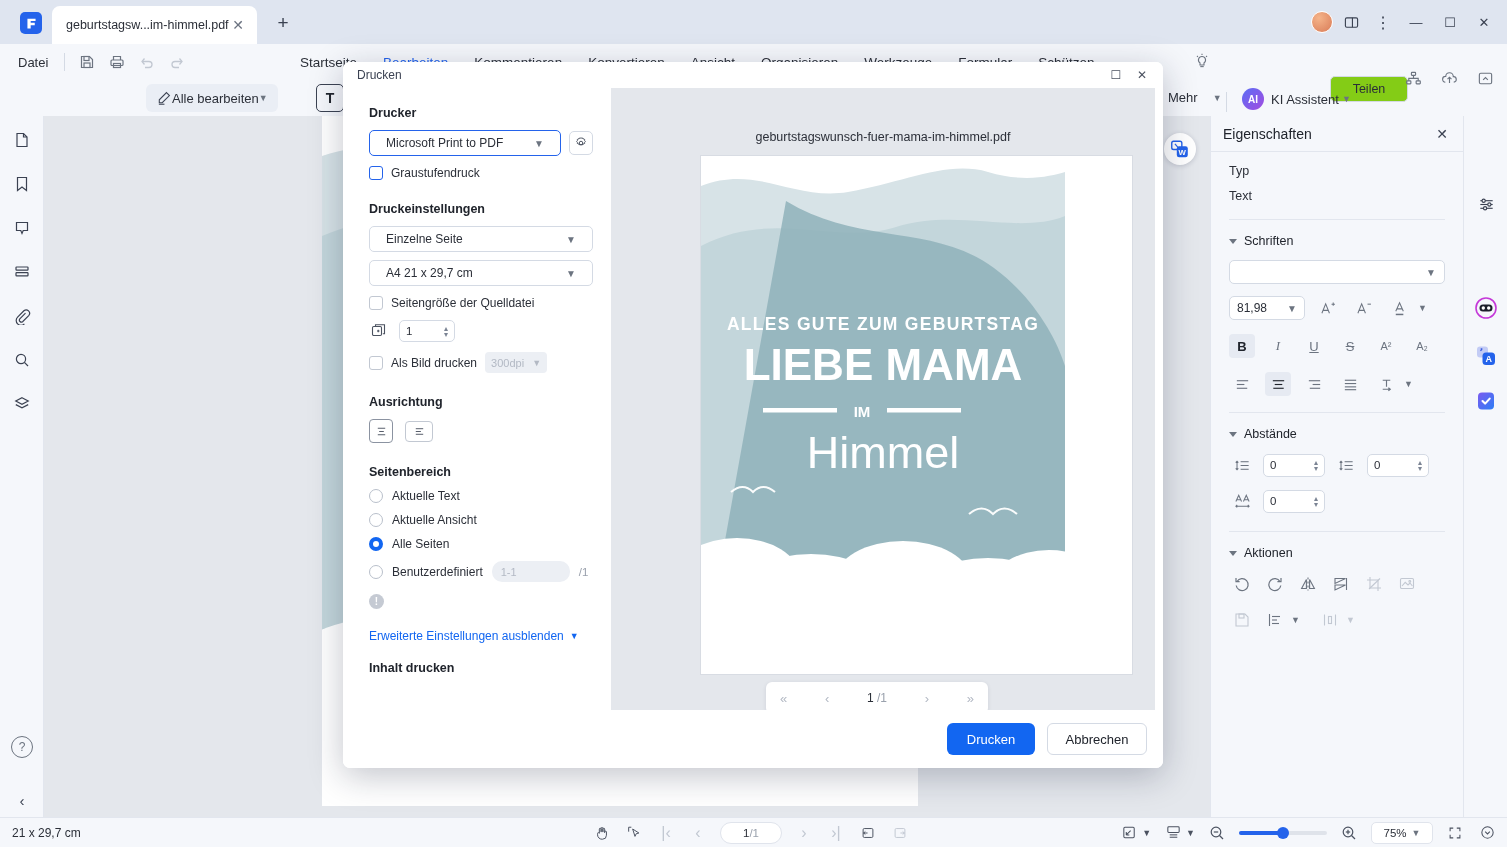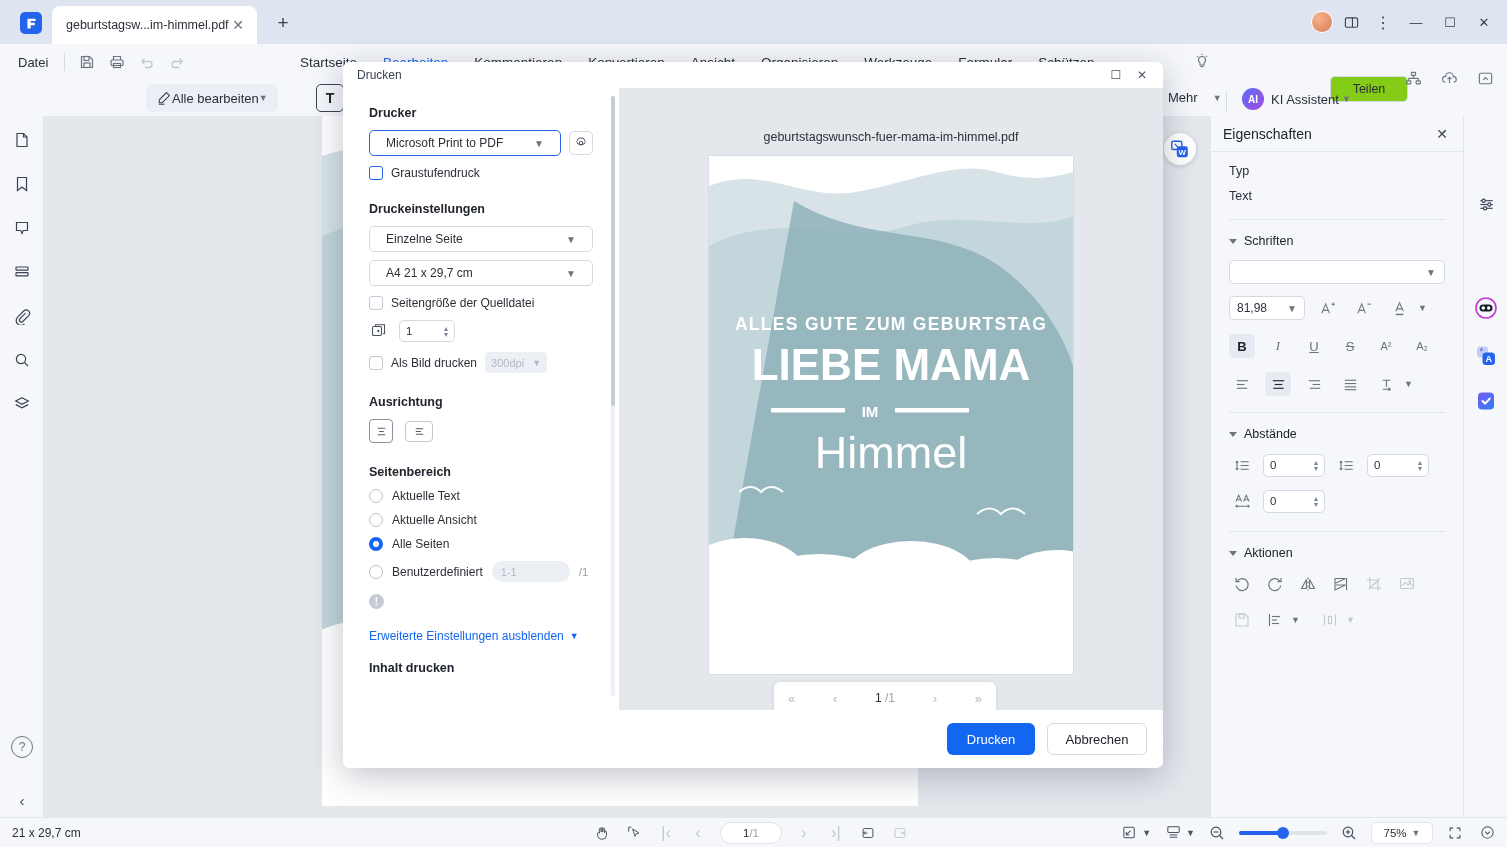--- a/index.html
+++ b/index.html
@@ -289,29 +289,29 @@
   .range-tot { font-size: 11.5px; color:#9aa1ad; }
   .warn-dot {
     width: 15px; height:15px; border-radius:50%; background:#c5cad3; color:#fff;
     display:flex;align-items:center;justify-content:center; font-size:10px; font-weight:bold;
     margin-top: 12px;
   }
   .adv-link { margin-top: 20px; font-size: 12px; color:#1266f1; display:flex; align-items:center; gap:6px; }
   .adv-next { margin-top: 18px; font-size: 12.5px; color:#20242c; font-weight:600; }
 
   .dlg-right {
-    position:absolute; left: 276px; top:0; width: 544px; height: 622px;
+    position:absolute; left: 268px; top:0; width: 544px; height: 622px;
     background:#e4e7ec;
   }
   .prev-title {
     position:absolute; left:0; top: 42px; width: 544px; text-align:center;
     font-size: 12.5px; color:#2b2f38;
   }
   .prev-page {
-    position:absolute; left: 90px; top: 68px; width: 364px; height: 518px;
+    position:absolute; left: 90px; top: 68px; width: 431px; height: 518px;
     background:#fff; box-shadow: 0 0 0 1px #d8dce3; overflow:hidden;
   }
   .pager {
     position:absolute; left: 155px; top: 594px; width: 222px; height: 32px;
     background:#fff; border-radius:6px; box-shadow: 0 1px 4px rgba(20,30,60,.10);
     display:flex; align-items:center; justify-content:space-between; padding: 0 14px;
     font-size: 12px; color:#2b2f38;
   }
   .pager .pg-ic { color:#b3b9c4; font-size: 13px; }
   .pager .pg-num .tot { color:#9aa1ad; }

